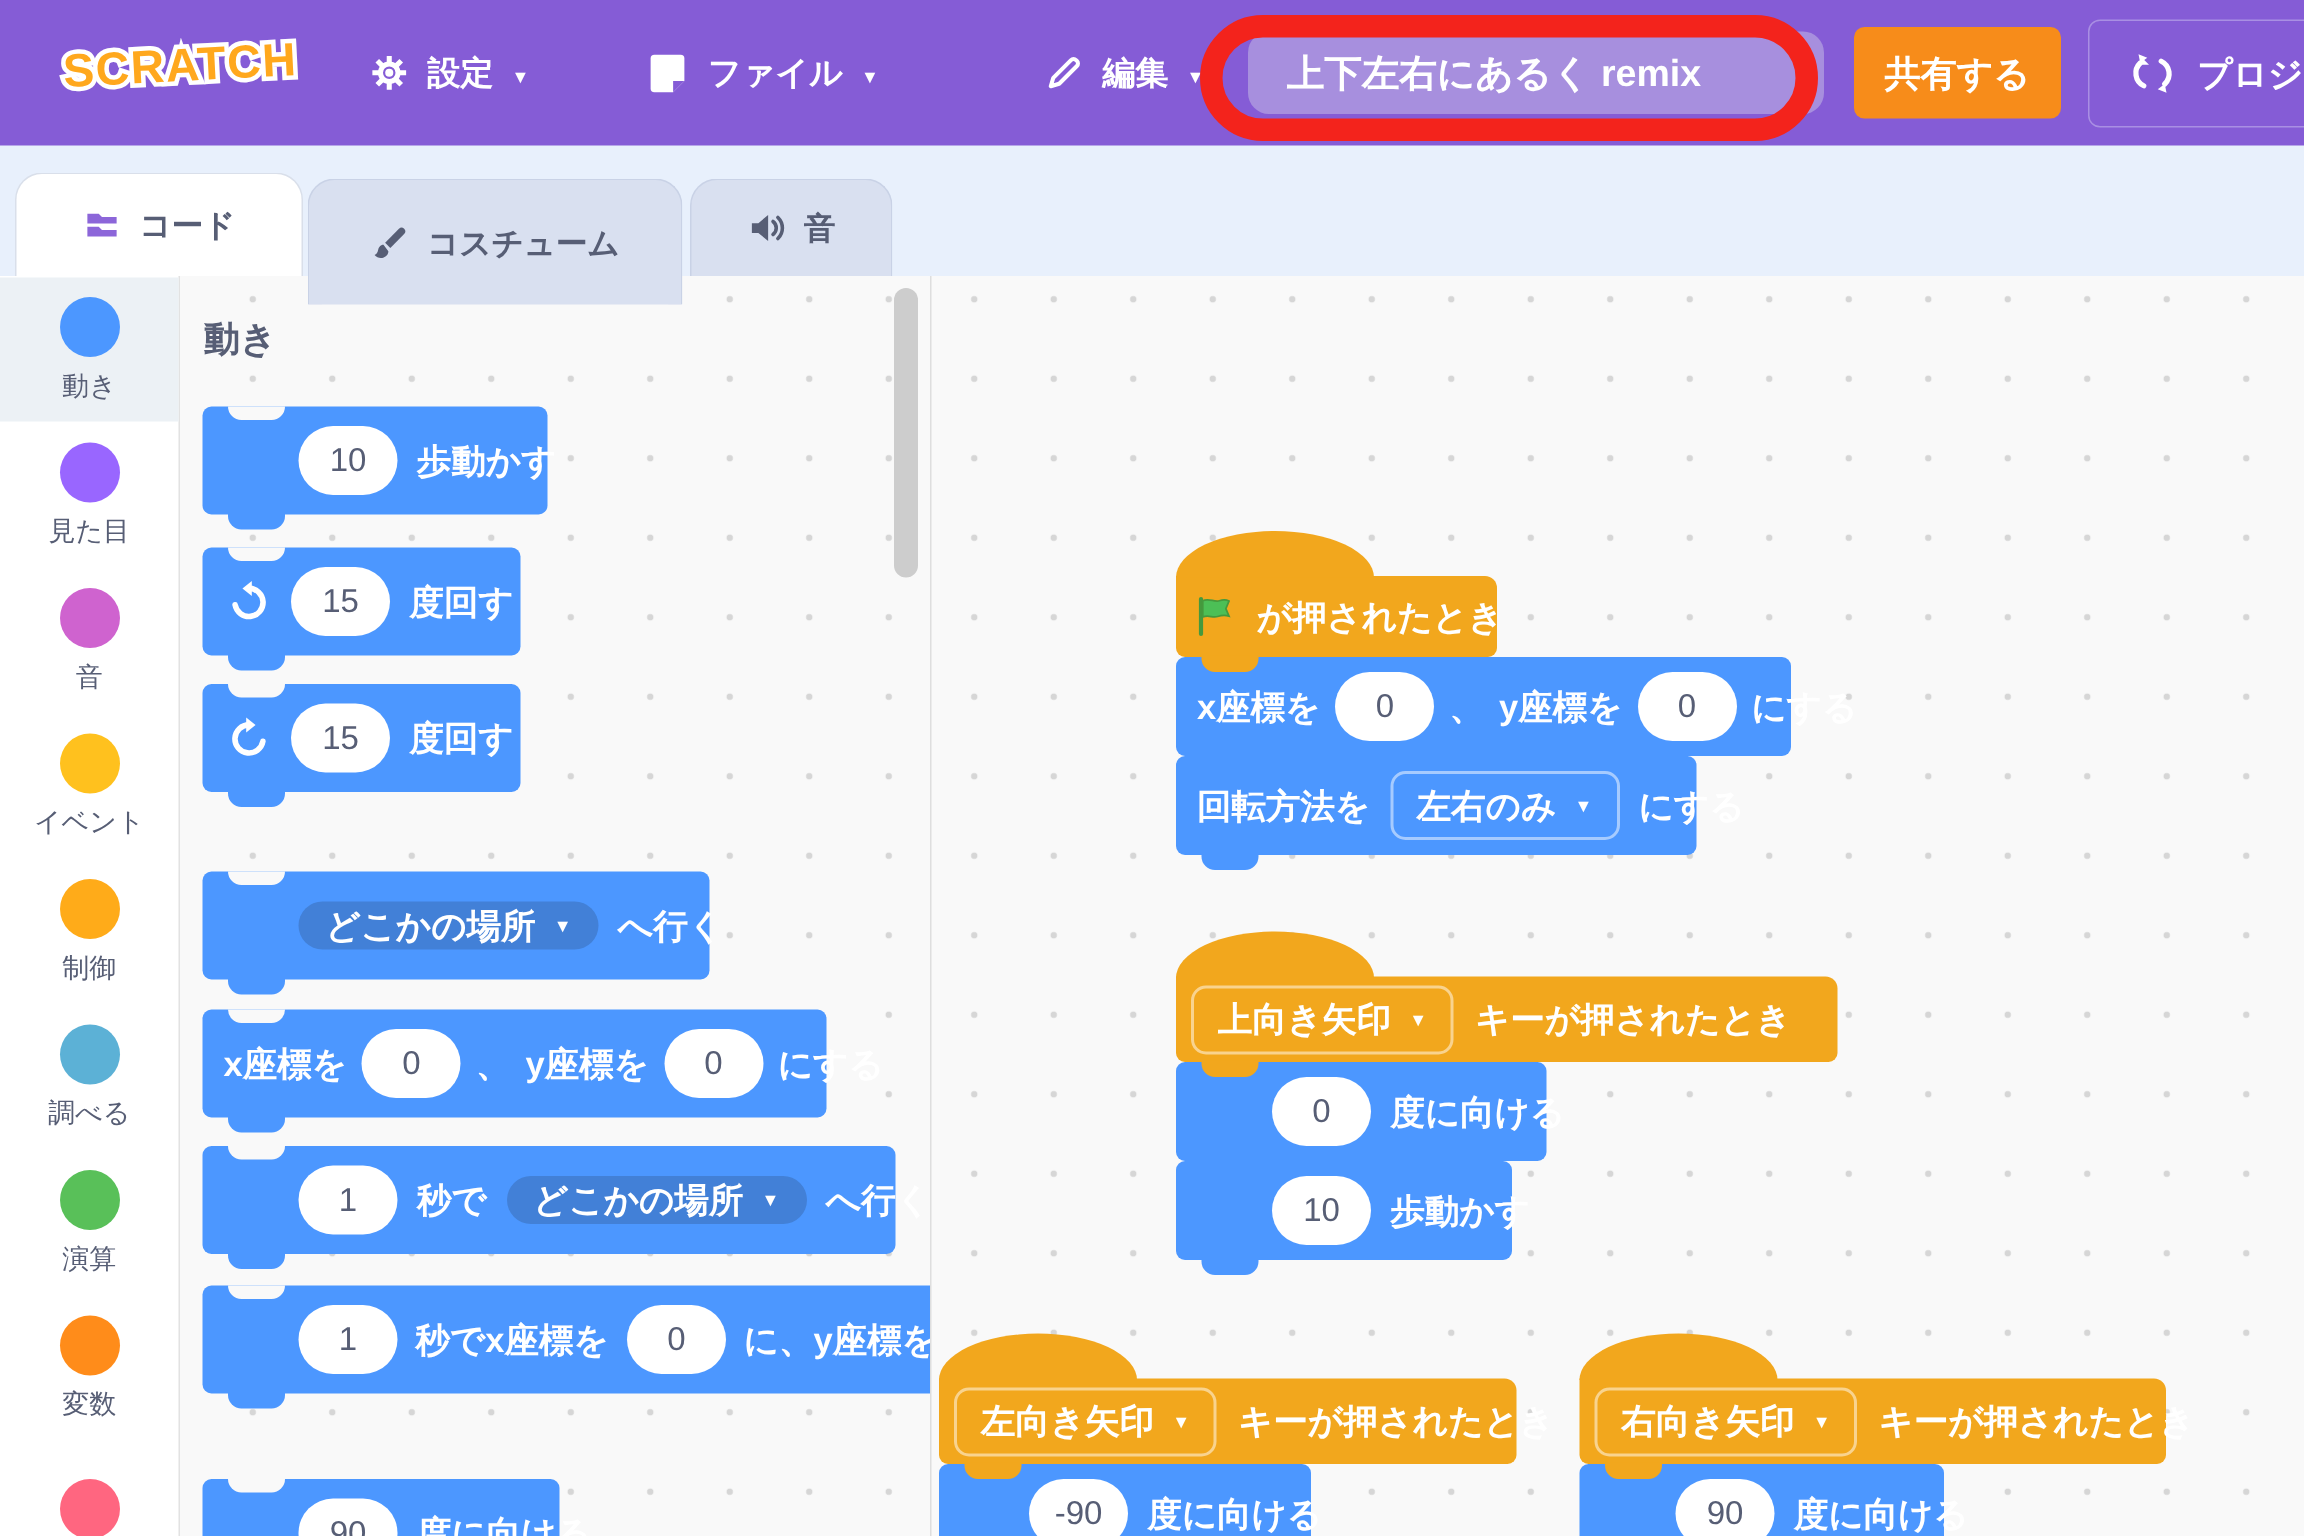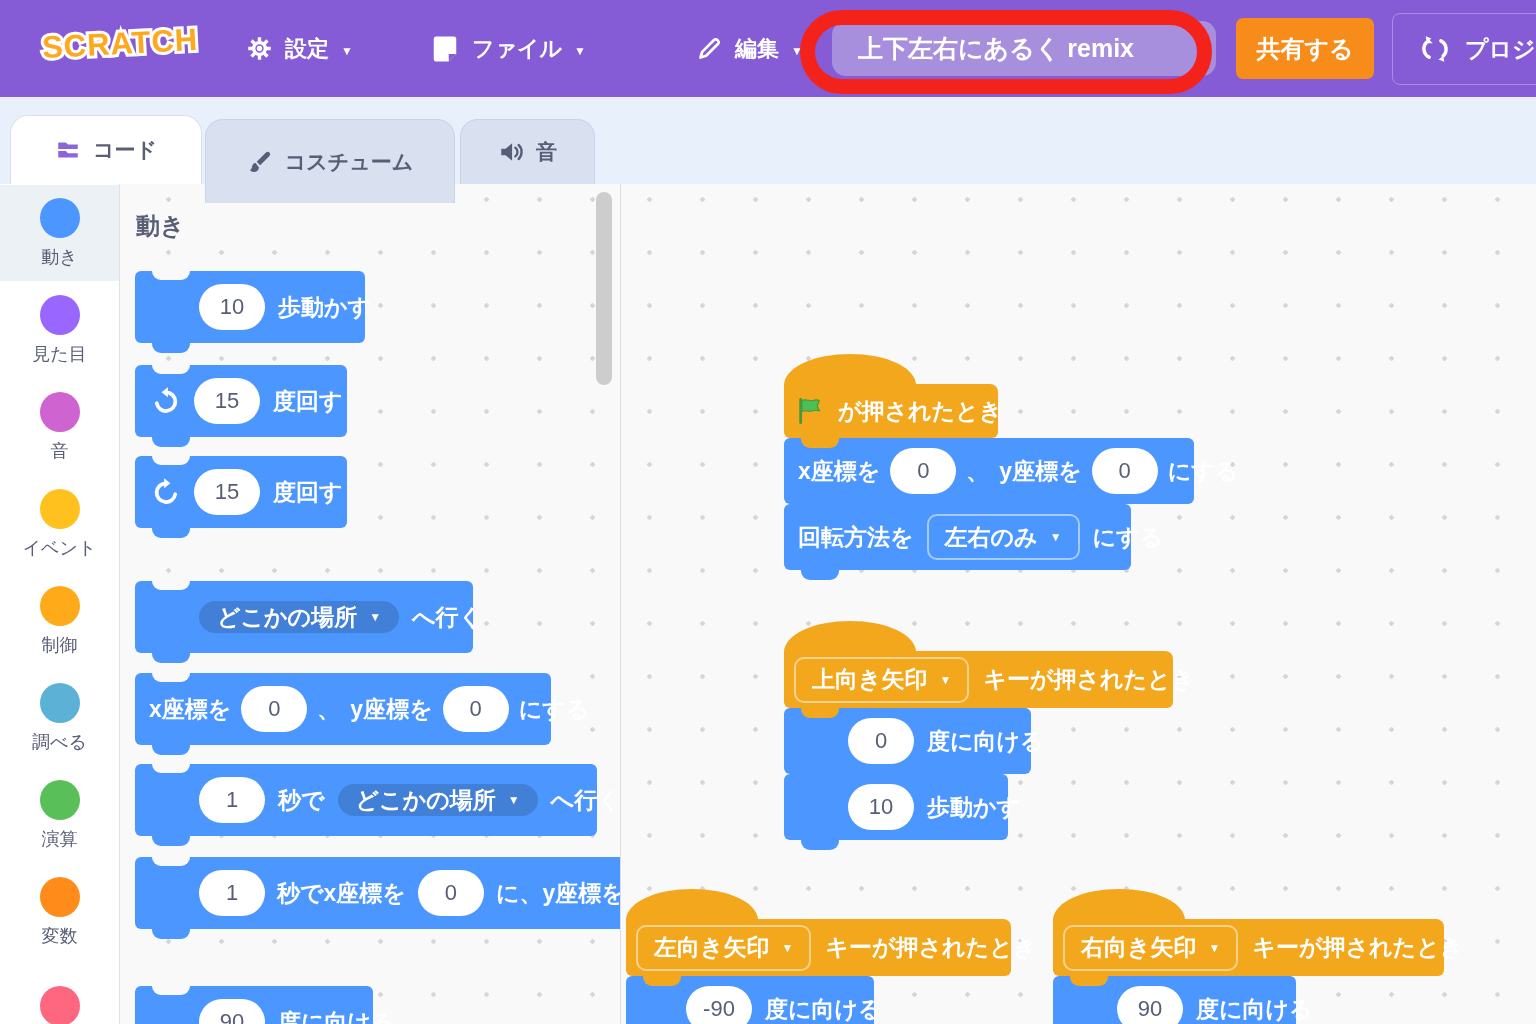--- a/index.html
+++ b/index.html
@@ -349,21 +349,21 @@
   </div>
   <div class="blk blk-h66 bump z1" style="left:163px;top:320px;width:347px;padding-left:14px;">
     <span>回転方法を</span>
     <span class="sq-drop">
       <span>左右のみ</span>
       <span class="caret">▼</span>
     </span>
     <span>にする</span>
   </div>
 
-  <div class="hat bump z3" style="left:163px;top:467px;width:389px;height:57px;padding-left:10px;">
+  <div class="hat bump z3" style="left:163px;top:467px;width:441px;height:57px;padding-left:10px;">
     <span class="sq-drop">
       <span>上向き矢印</span>
       <span class="caret">▼</span>
     </span>
     <span>キーが押されたとき</span>
   </div>
   <div class="blk blk-h66 z2" style="left:163px;top:524px;width:247px;padding-left:64px;">
     <span class="oval">0</span>
     <span>度に向ける</span>
   </div>

